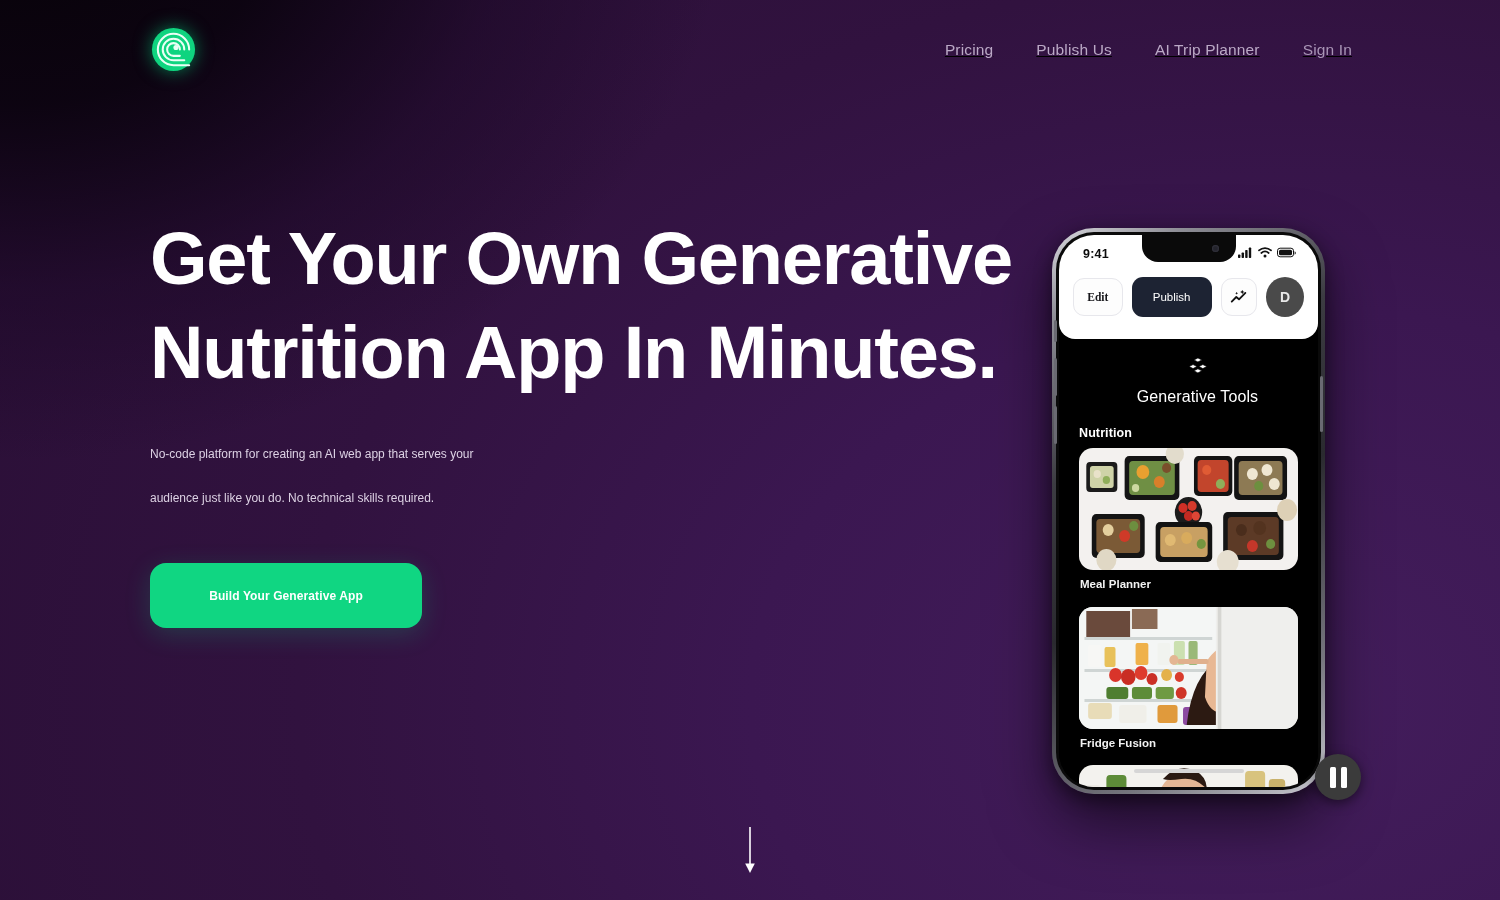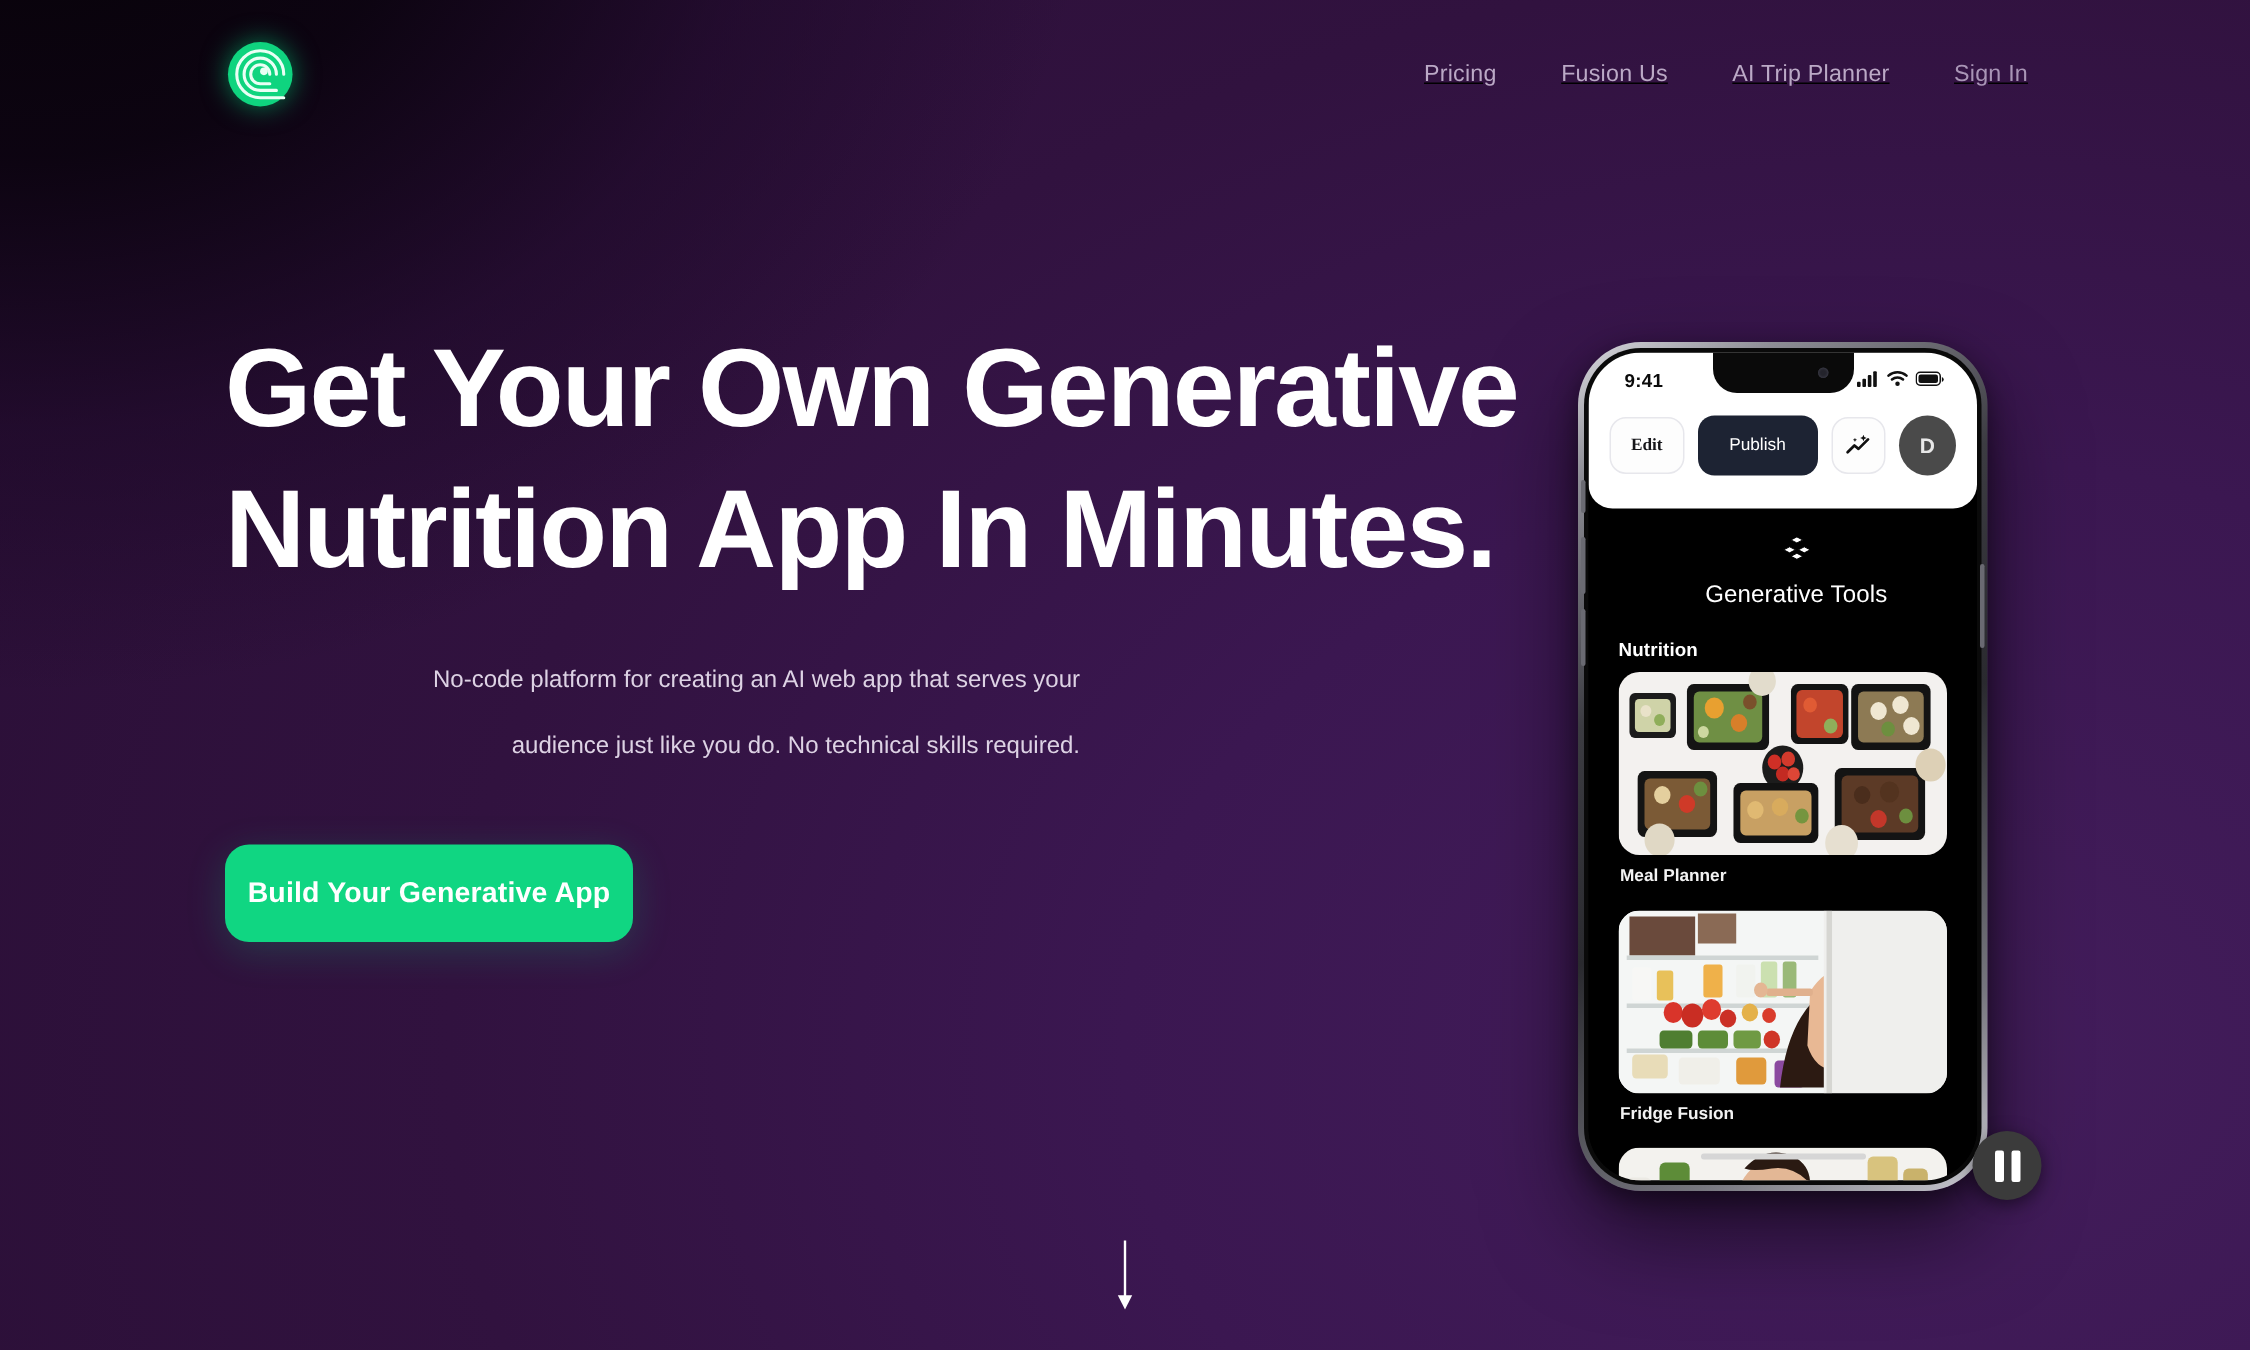--- a/index.html
+++ b/index.html
@@ -40,28 +40,28 @@
   .nav-link:last-child { color:#a995b6; padding-right:0; }
 
   
   .hero { position:absolute; left:150px; top:212px; width:900px; z-index:10; }
   .hero-title {
     color:#ffffff; font-size:74px; line-height:94px;
     font-weight:700; letter-spacing:-1.2px;
     font-family:"Liberation Sans", sans-serif;
   }
   .hero-sub {
-    margin-top:32px; color:#ddd2e4; font-size:16px; line-height:44px;
-    max-width:570px; font-weight:400;text-align:right;
+    margin-top:32px; color:#ddd2e4; font-size:12px; line-height:44px;
+    max-width:570px; font-weight:400;
   }
   .cta-button {
     display:inline-flex; align-items:center; justify-content:center;
     margin-top:43px; width:272px; height:65px;
     background:#10d682; color:#ffffff; border:none; border-radius:16px;
-    font-size:19px; font-weight:700; letter-spacing:0.1px; cursor:pointer;
+    font-size:12px; font-weight:700; letter-spacing:0.1px; cursor:pointer;
     font-family:"Liberation Sans", sans-serif;
     box-shadow:0 6px 26px rgba(16,214,130,0.20);
   }
 
   
   .scroll-indicator {
     position:absolute; left:736px; top:826px; width:28px; height:52px; z-index:12;
   }
 
   
@@ -187,21 +187,21 @@
           <path d="M40 24a16 16 0 1 0-16 16h16"></path>
           <path d="M35 24a11 11 0 1 0-11 11h11"></path>
           <path d="M30.5 24a6.5 6.5 0 1 0-6.5 6.5h6.5"></path>
         </g>
         <circle cx="26.5" cy="22" r="2.6" fill="#eafff5"></circle>
       </svg>
     </a>
 
     <nav class="main-nav">
       <a class="nav-link" href="#">Pricing</a>
-      <a class="nav-link" href="#">Fusion Us</a>
+      <a class="nav-link" href="#">Publish Us</a>
       <a class="nav-link" href="#">AI Trip Planner</a>
       <a class="nav-link" href="#">Sign In</a>
     </nav>
   </header>
 
   <section class="hero">
     <h1 class="hero-title">
       <div>Get Your Own Generative</div>
       <div>Nutrition App In Minutes.</div>
     </h1>

